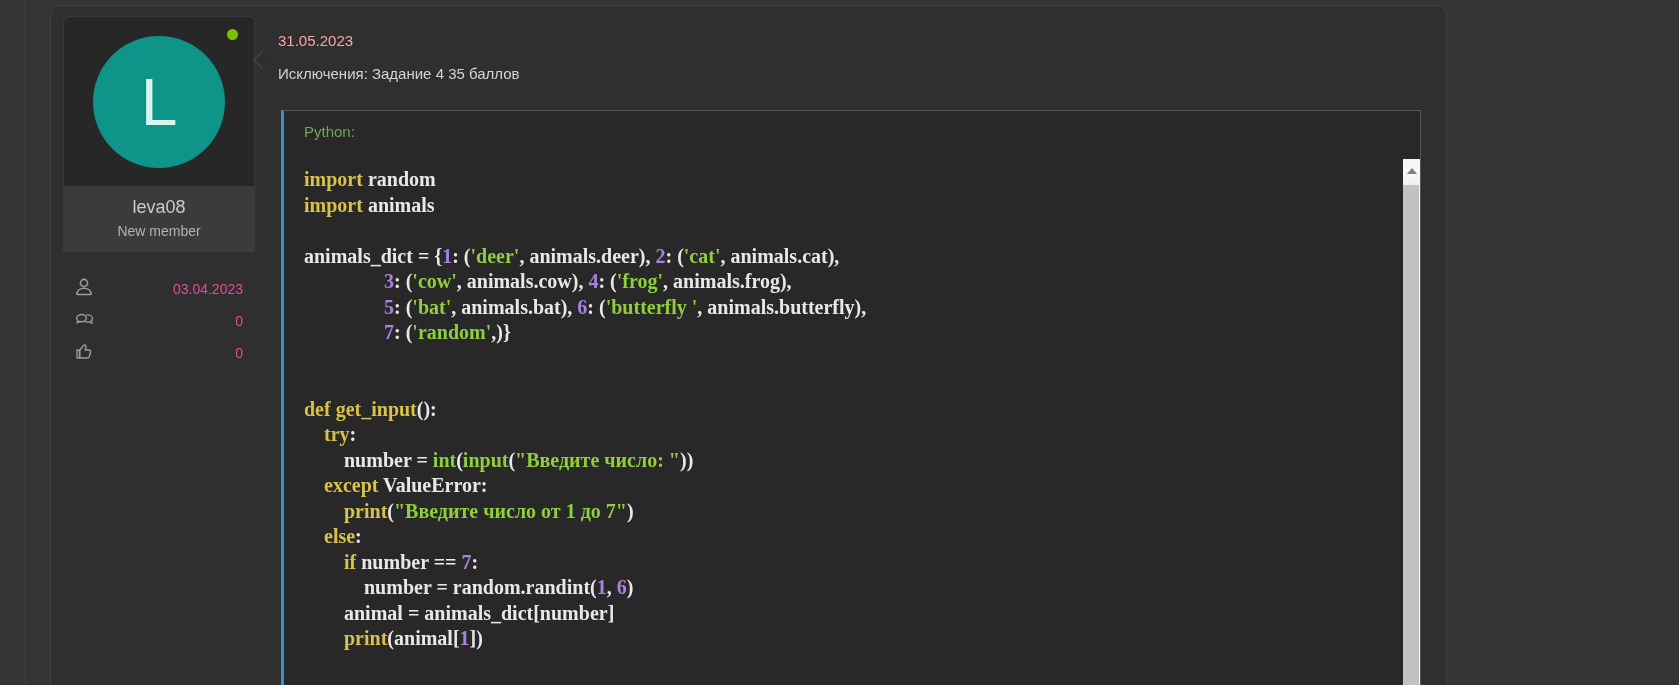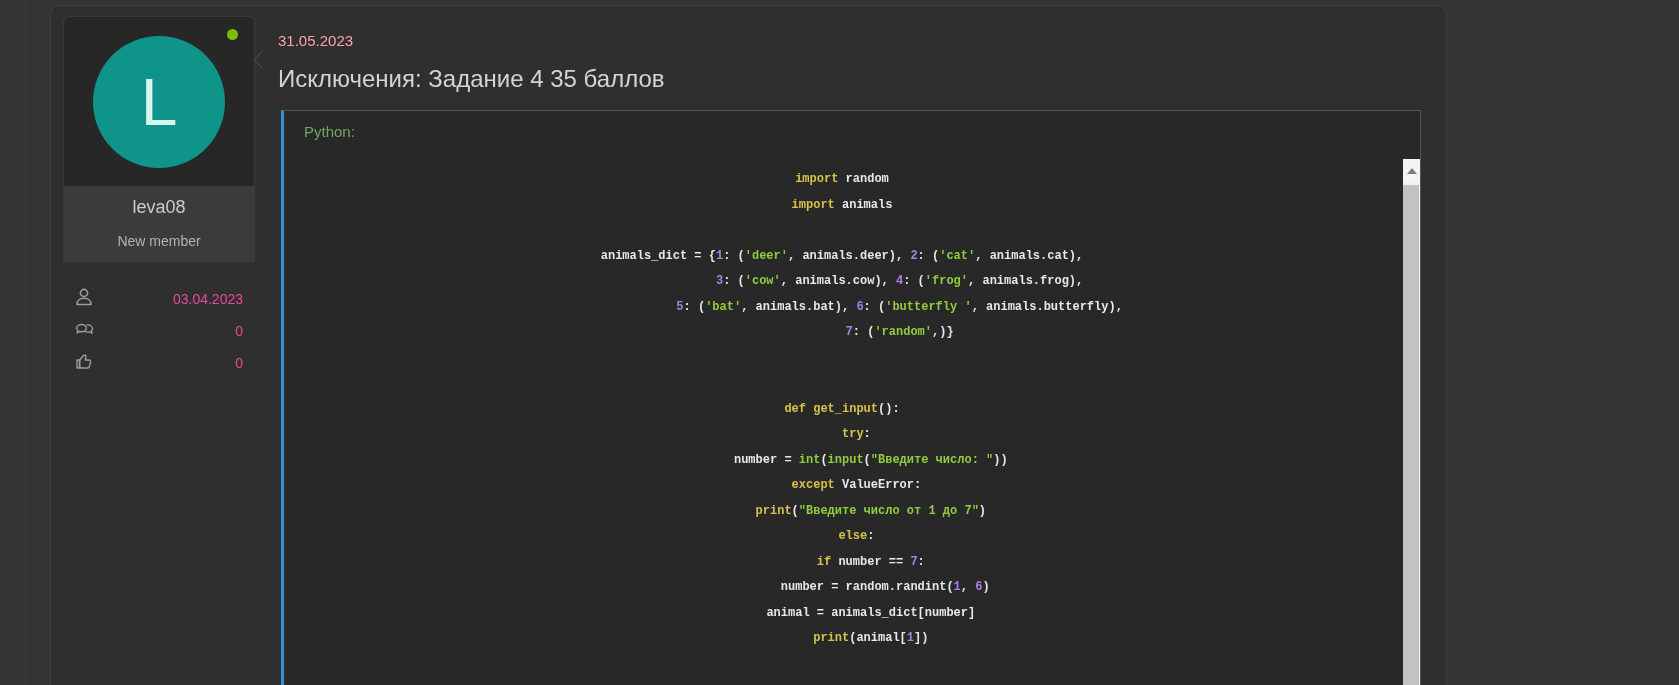--- a/index.html
+++ b/index.html
@@ -27,52 +27,52 @@
   .avatar{
     position:absolute;left:50%;top:50%;transform:translate(-50%,-50%);
     width:132px;height:132px;border-radius:50%;
     background:var(--avatar_bg,#0e9488);
     display:flex;align-items:center;justify-content:center;
     font-size:66px;color:var(--avatar_letter_color,#d6f6ef);
   }
   .online-dot{position:absolute;right:16px;top:12px;width:11px;height:11px;border-radius:50%;background:var(--online_dot,#7cbe00)}
   .name-strip{background:var(--name_strip_bg,#3b3b3b);text-align:center;padding:11px 4px 13px}
   .username{font-size:18px;font-weight:normal;color:#cbcbcb}
-  .role{font-size:14px;color:#b3b3b3;margin-top:15px}
+  .role{font-size:14px;color:#b3b3b3;margin-top:5px}
   .stats{padding:21px 12px 0 10px}
   .stat-row{display:flex;justify-content:space-between;align-items:center;height:32px}
   .stat-value{font-size:14px;color:#ec4899}
   .stat-icon{width:22px;height:22px;flex:0 0 auto}
 
   .arrow{
     position:absolute;left:205px;top:47px;width:12px;height:12px;
     background:var(--panel_bg,#2f2f2f);
     border-left:1px solid #4a4a4a;border-bottom:1px solid #4a4a4a;
     transform:rotate(45deg);
   }
 
   
   .post-date{position:absolute;left:227px;top:26px;font-size:15px;color:#fca5a5}
-  .post-title{position:absolute;left:227px;top:59px;font-size:24px;color:#d4d4d4}
+  .post-title{position:absolute;left:227px;top:59px;font-size:15px;color:#d4d4d4}
 
   .code-block{
     position:absolute;left:230px;top:104px;width:1140px;height:600px;
     background:var(--code_bg,#282828);
     border:1px solid var(--code_border,#555);
     border-left:3px solid var(--code_accent,#3093d5);
     box-sizing:border-box;display:flex;flex-direction:column;
   }
   .code-header{height:48px;box-sizing:border-box;padding:12px 20px 0}
   .lang-label{font-size:15px;color:var(--lang_label_color,#71a65f)}
   .code-body{position:relative;flex:1;overflow:hidden}
   .code-content{
     padding:8px 40px 8px 20px;
-    font-family:Liberation Mono, monospace;
-    font-size:12px;font-weight:bold;line-height:25.5px;
-    white-space:pre;color:var(--plain,#e8e8e8);text-align:center;
+    font-family:Liberation Serif, serif;
+    font-size:20px;font-weight:bold;line-height:25.5px;
+    white-space:pre;color:var(--plain,#e8e8e8);
   }
   .tk-kw{color:var(--kw,#d8c24a)}
   .tk-str{color:var(--str,#8fce3c)}
   .tk-bi{color:var(--str,#8fce3c)}
   .tk-num{color:var(--num,#ab7fe3)}
   .tk-pl{color:var(--plain,#e8e8e8)}
 
   .scrollbar{position:absolute;top:0;right:0;bottom:0;width:17px;background:var(--scroll_track,#f1f1f1)}
   .scroll-btn{height:23px;display:flex;align-items:center;justify-content:center;background:#f5f5f5;cursor:default}
   .scroll-btn .tri{width:0;height:0;border-left:5px solid transparent;border-right:5px solid transparent;border-bottom:6px solid #7f7f7f}

